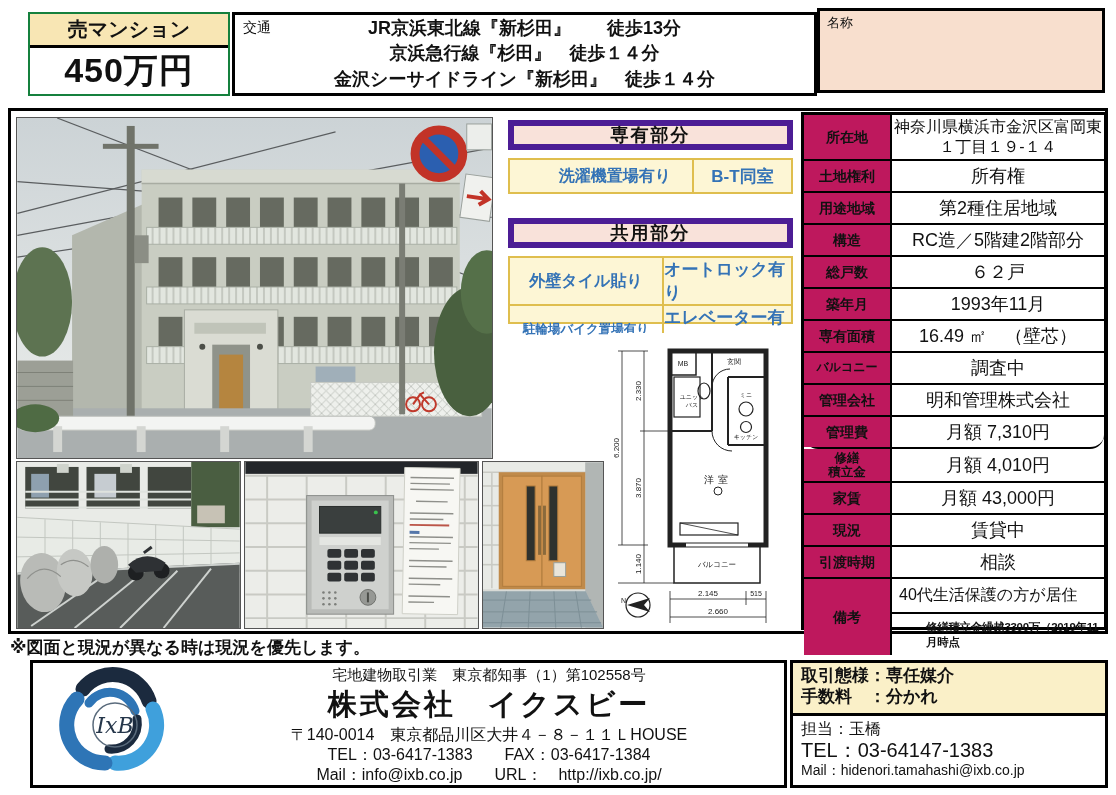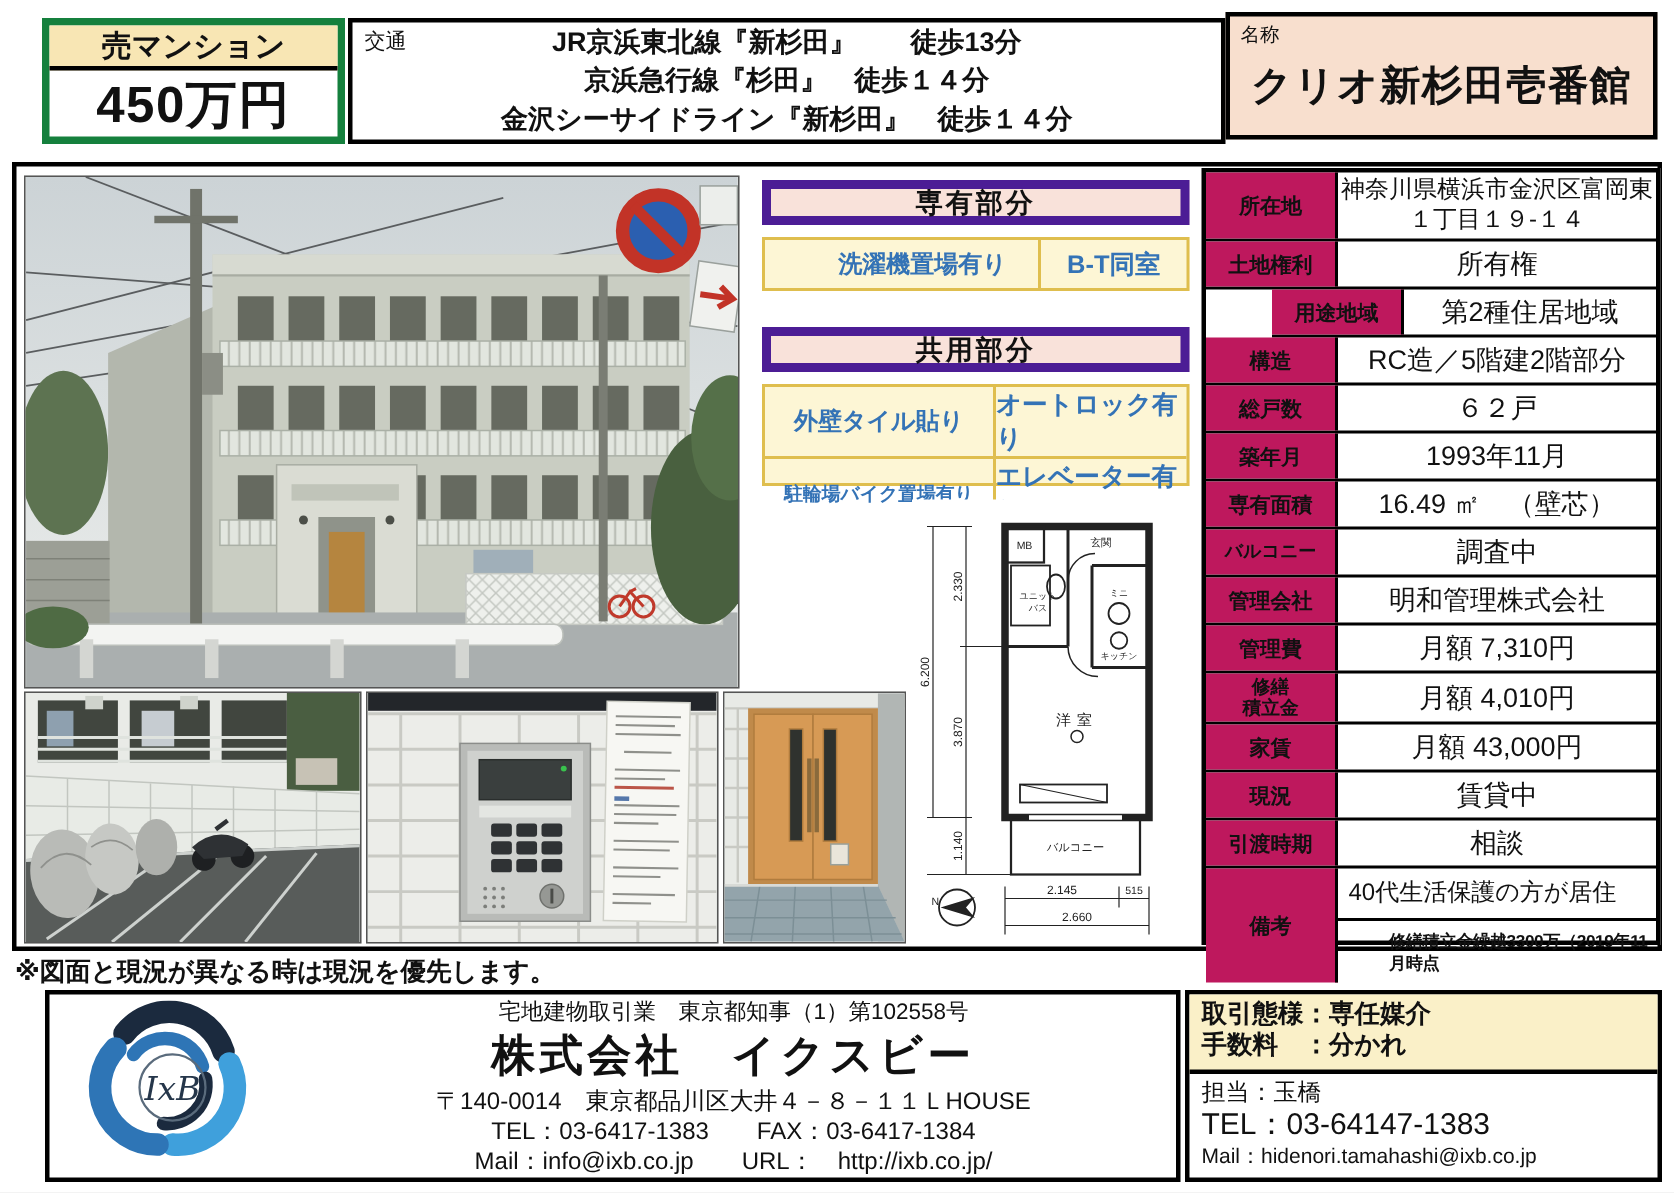--- a/index.html
+++ b/index.html
@@ -1,21 +1,21 @@
 <!DOCTYPE html>
 <html><head>
 <meta charset="utf-8">
 <style>
   html,body{margin:0;padding:0;background:#e9e9e9;}
   .page{position:relative;width:1116px;height:795px;background:#fff;margin:0 auto;
         font-family:"Liberation Sans","DejaVu Sans",sans-serif;color:#111;overflow:hidden;}
   .abs{position:absolute;box-sizing:border-box;}
 
   
-  .price-box{left:28px;top:12px;width:202px;height:84px;border:5px solid #15803d;display:flex;flex-direction:column;}
+  .price-box{left:28px;top:12px;width:202px;height:84px;border:2px solid #15803d;display:flex;flex-direction:column;}
   .price-type{height:37px;background:#F8E6B4;border-bottom:3px solid #000;display:flex;align-items:center;justify-content:center;
               font-size:20px;font-weight:bold;}
   .price-value{flex:1;display:flex;align-items:center;justify-content:center;font-size:34px;font-weight:bold;letter-spacing:1px;}
   .transport-box{left:232px;top:12px;width:585px;height:84px;border:3px solid #000;background:#fff;}
   .transport-label{position:absolute;left:8px;top:4px;font-size:14px;}
   .transport-lines{width:100%;height:100%;display:flex;flex-direction:column;justify-content:center;align-items:center;
                    font-size:18px;font-weight:bold;line-height:1.4;}
   .name-box{left:817px;top:8px;width:288px;height:85px;border:3px solid #000;background:#F8DFCE;}
   .name-label{position:absolute;left:7px;top:3px;font-size:13px;}
   .name-value{margin-top:28px;text-align:center;font-size:27px;font-weight:bold;letter-spacing:1px;}
@@ -70,21 +70,20 @@
     <div class="transport-label">交通</div>
     <div class="transport-lines">
       <div>JR京浜東北線『新杉田』　　徒歩13分</div>
       <div>京浜急行線『杉田』　徒歩１４分</div>
       <div>金沢シーサイドライン『新杉田』　徒歩１４分</div>
     </div>
   </div>
 
   <div class="abs name-box">
     <div class="name-label">名称</div>
-    <div class="name-value">クリオ新杉田壱番館</div>
   </div>
 
   <div class="abs main-frame">
 
     <svg class="abs photo" style="left:5px;top:6px;" width="477" height="342" viewBox="0 0 477 342">
       <defs>
         <linearGradient id="sky" x1="0" y1="0" x2="0" y2="1">
           <stop offset="0" stop-color="#ccd3d6"></stop>
             <stop offset="1" stop-color="#eceeec"></stop>
         </linearGradient>
@@ -439,21 +438,21 @@
     <div class="spec-table abs">
       <div class="srow" style="height:44px;">
         <div class="slabel">所在地</div>
         <div class="sval sval-sm">神奈川県横浜市金沢区富岡東
 １丁目１９-１４</div>
       </div>
       <div class="srow" style="height:30px;">
         <div class="slabel">土地権利</div>
         <div class="sval">所有権</div>
       </div>
-      <div class="srow" style="height:30px;margin-left:44px;">
+      <div class="srow" style="height:30px;">
         <div class="slabel">用途地域</div>
         <div class="sval">第2種住居地域</div>
       </div>
       <div class="srow" style="height:30px;">
         <div class="slabel">構造</div>
         <div class="sval">RC造／5階建2階部分</div>
       </div>
       <div class="srow" style="height:30px;">
         <div class="slabel">総戸数</div>
         <div class="sval">６２戸</div>
@@ -467,21 +466,21 @@
         <div class="sval">16.49 ㎡　（壁芯）</div>
       </div>
       <div class="srow" style="height:30px;">
         <div class="slabel" style="font-size:12px;">バルコニー</div>
         <div class="sval">調査中</div>
       </div>
       <div class="srow" style="height:30px;">
         <div class="slabel">管理会社</div>
         <div class="sval">明和管理株式会社</div>
       </div>
-      <div class="srow" style="height:30px;">
+      <div class="srow" style="height:30px;border-radius:14px;">
         <div class="slabel">管理費</div>
         <div class="sval">月額 7,310円</div>
       </div>
       <div class="srow" style="height:32px;">
         <div class="slabel" style="font-size:12.5px;">修繕
 積立金</div>
         <div class="sval">月額 4,010円</div>
       </div>
       <div class="srow" style="height:30px;">
         <div class="slabel">家賃</div>

